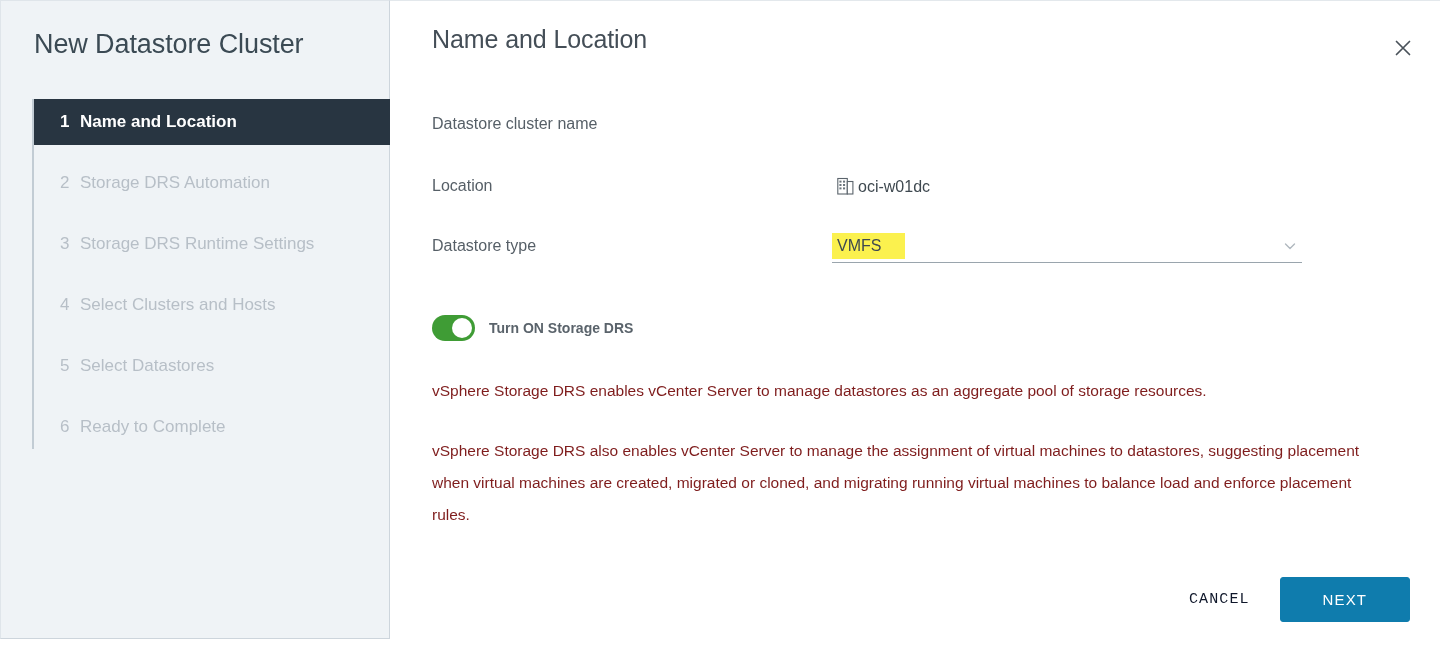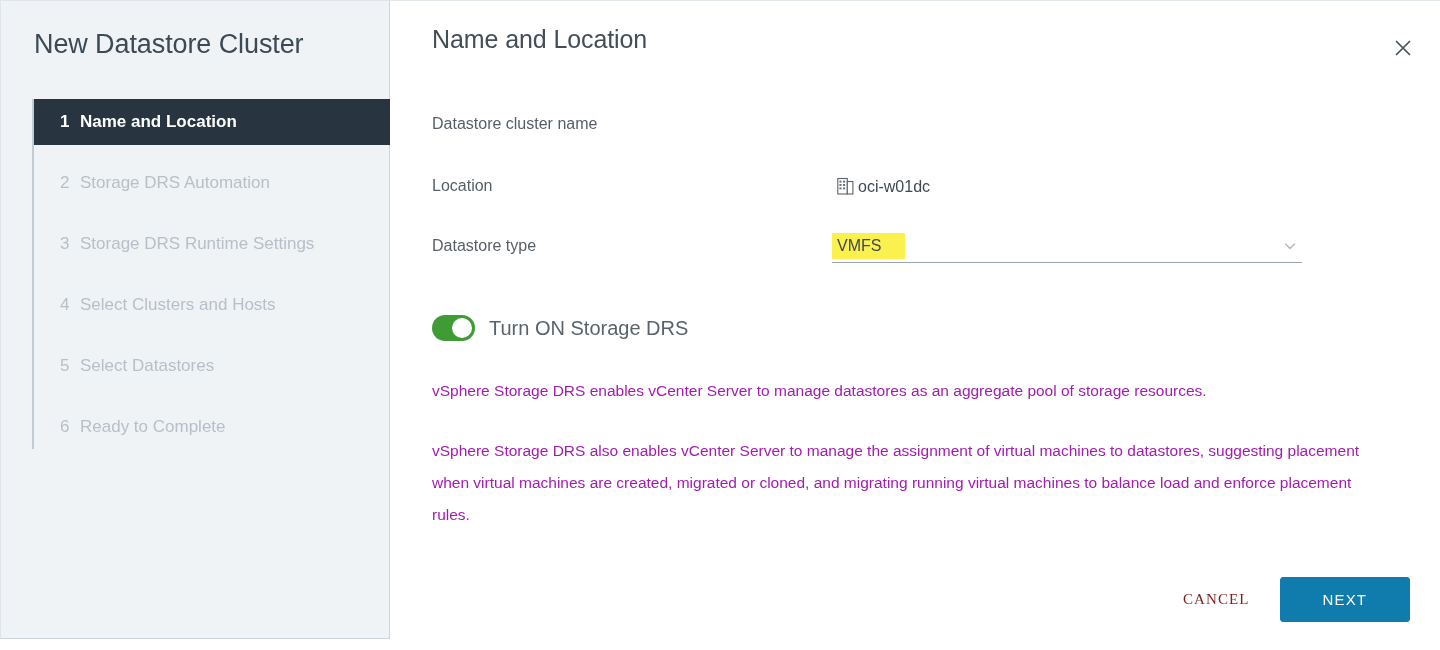--- a/index.html
+++ b/index.html
@@ -238,52 +238,53 @@
   .toggle .knob {
     position: absolute;
     top: 3px;
     left: 20px;
     width: 20px;
     height: 20px;
     border-radius: 50%;
     background: #ffffff;
   }
   .toggle-label {
-    font-size: 20px;
+    font-size: 14px;
     color: #5a636b;
     white-space: nowrap;
+    font-weight: bold;
   }
 
   
   .para {
     position: absolute;
     left: 42px;
     width: 952px;
     font-size: 15.5px;
     line-height: 32px;
-    color: #a21caf;
+    color: #7f1d1d;
   }
   .para-1 { top: 374px; }
   .para-2 { top: 434px; }
 
   
   .footer {
     position: absolute;
     right: 30px;
     bottom: 28px;
     display: flex;
     align-items: center;
     gap: 12px;
   }
 
   .btn-cancel {
     background: transparent;
     border: none;
-    color: #7f1d1d;
-    font-family: Liberation Serif, serif;
+    color: #0f172a;
+    font-family: Liberation Mono, monospace;
     font-size: 15px;
     letter-spacing: 1.1px;
     font-weight: 400;
     padding: 12px 18px;
     cursor: pointer;
   }
 
   .btn-next {
     background: #0f7cad;
     border: 1px solid #0f7cad;

